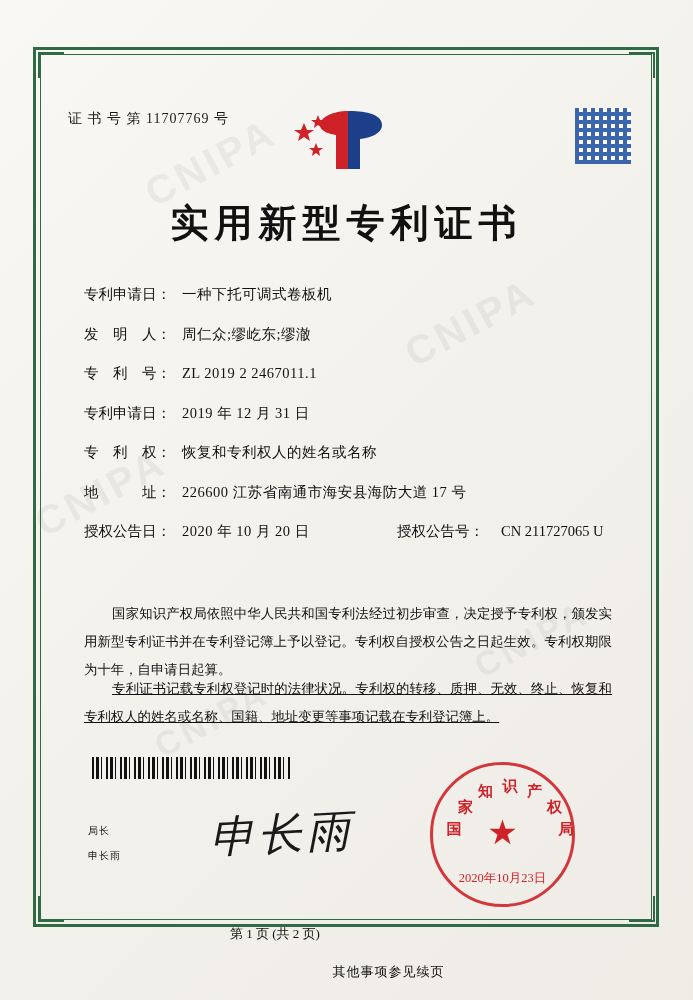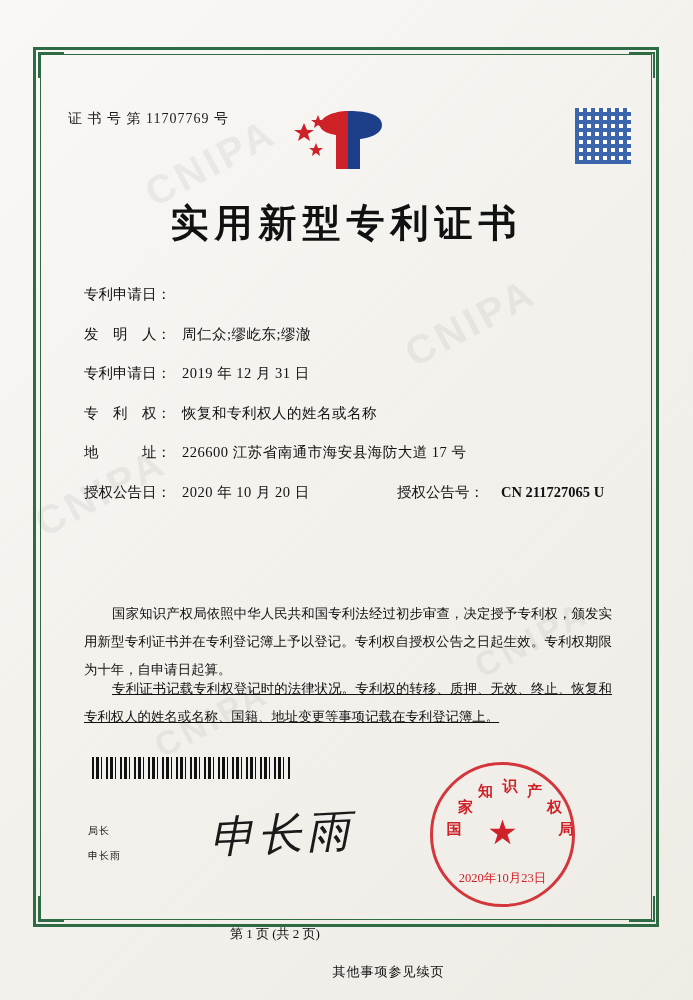--- a/index.html
+++ b/index.html
@@ -126,21 +126,21 @@
     flex: 1;
     letter-spacing: 0.5px;
   }
   .field-row.dual .field-value {
     flex: 0 0 215px;
   }
   .field-label2 {
     flex: 0 0 104px;
     white-space: pre;
   }
-  .field-value2 { flex: 1; font-weight: bold; }
+  .field-value2 { flex: 1; }
 
   .para {
     position: absolute;
     left: 84px;
     width: 528px;
     font-size: 13.4px;
     line-height: 28px;
     color: #111;
     text-align: justify;
   }
@@ -272,24 +272,29 @@
     </svg>
   </div>
 
   <div class="qr"></div>
 
   <div class="title">实用新型专利证书</div>
 
   <div class="fields">
     <div class="field-row">
       <span class="field-label">专利申请日：</span>
+      <span class="field-value">一种下托可调式卷板机</span>
     </div>
     <div class="field-row">
       <span class="field-label">发　明　人：</span>
       <span class="field-value">周仁众;缪屹东;缪澈</span>
+    </div>
+    <div class="field-row">
+      <span class="field-label">专　利　号：</span>
+      <span class="field-value">ZL 2019 2 2467011.1</span>
     </div>
     <div class="field-row">
       <span class="field-label">专利申请日：</span>
       <span class="field-value">2019 年 12 月 31 日</span>
     </div>
     <div class="field-row">
       <span class="field-label">专　利　权：</span>
       <span class="field-value">恢复和专利权人的姓名或名称</span>
     </div>
     <div class="field-row">

